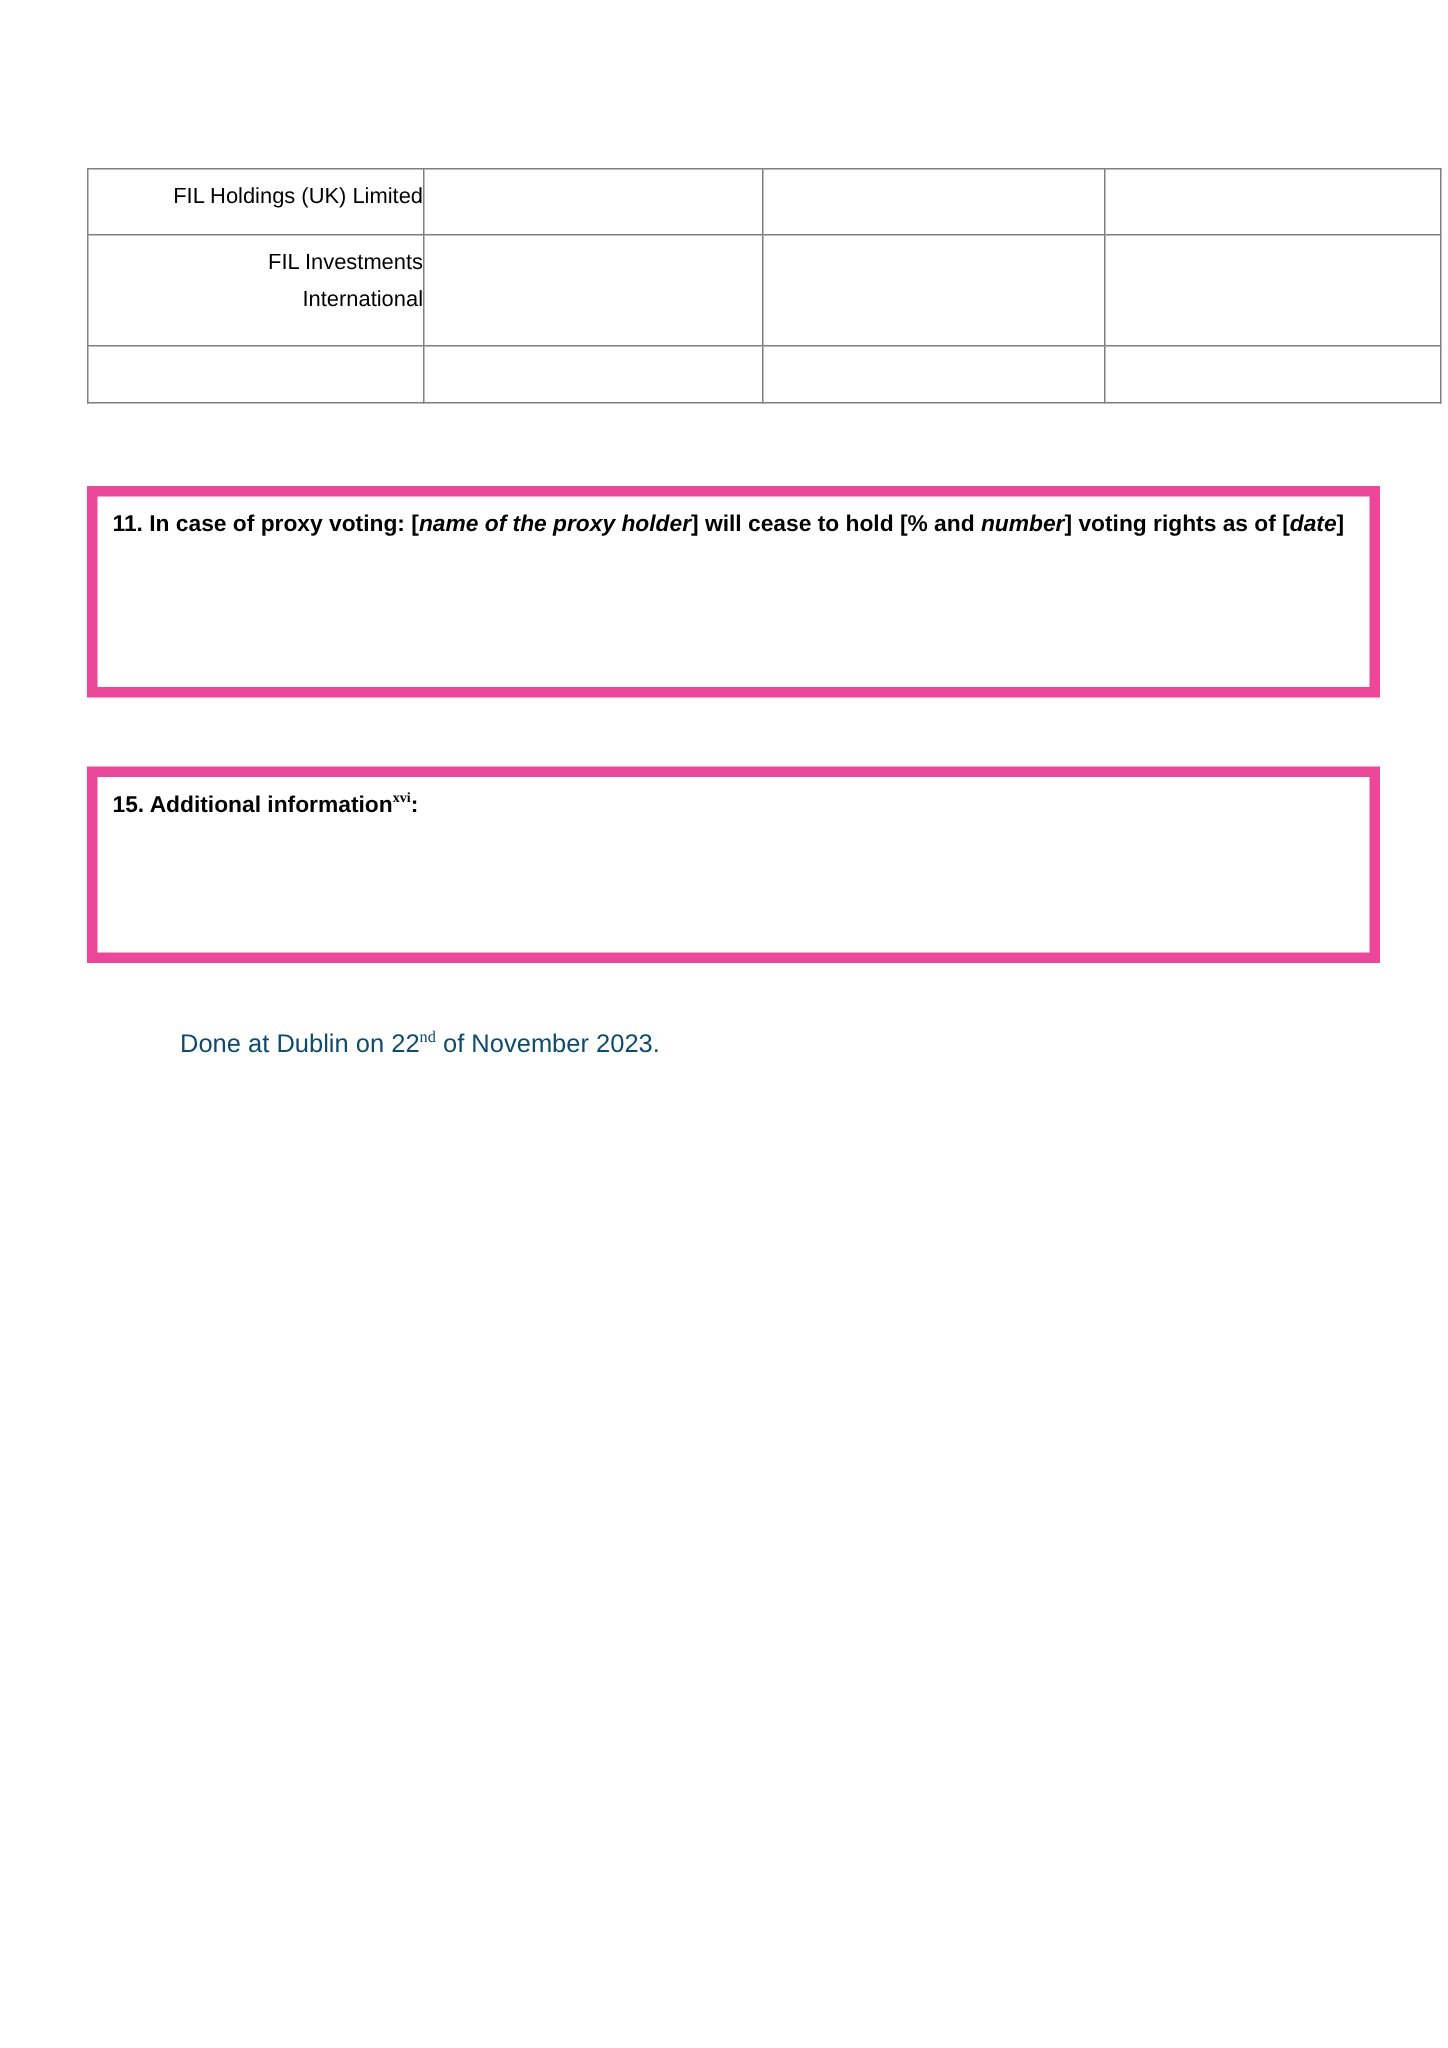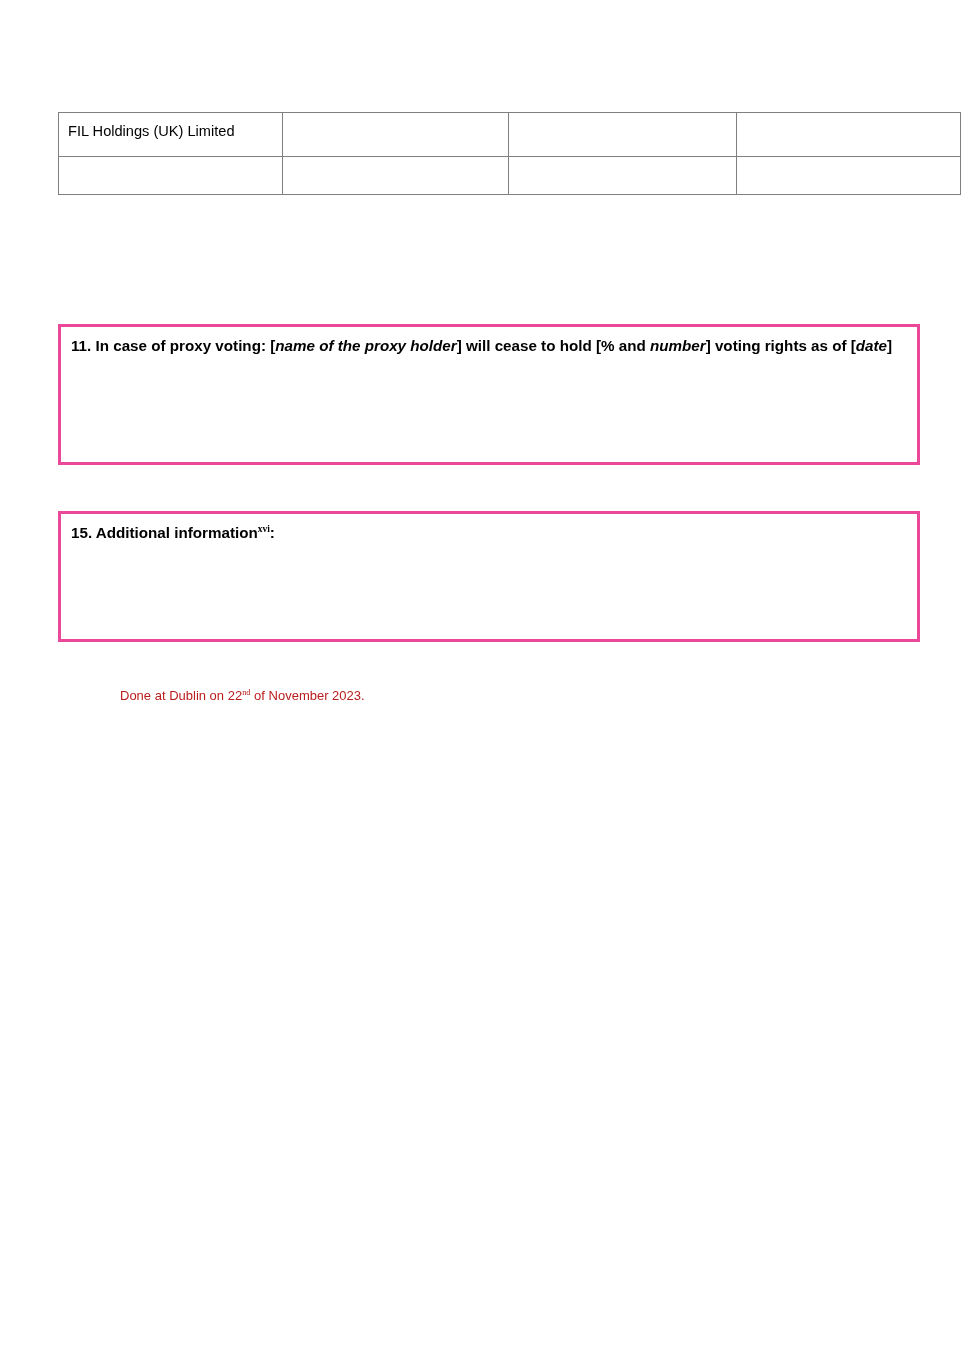--- a/index.html
+++ b/index.html
@@ -17,20 +17,21 @@
   }
 
   
   .holdings-table {
     position: absolute;
     left: 58px;
     top: 112px;
     width: 862px;
     border-collapse: collapse;
     table-layout: fixed;
+    text-align: right;
   }
   .holdings-table td {
     border: 1px solid #7f7f7f;
     padding: 6px 0 6px 9px;
     vertical-align: top;
     font-family: "Liberation Sans", sans-serif;
     font-size: 14.6px;
     line-height: 25px;
     color: #000000;
     background: #ffffff;
@@ -44,21 +45,21 @@
   .holdings-table tr.r1 td { height: 61px; }
   .holdings-table tr.r2 td { height: 25px; }
 
   .cell-line { display: block; white-space: pre; }
 
   
   .section-box {
     position: absolute;
     left: 58px;
     width: 862px;
-    border: 3px solid #ec4899;
+    border: 7px solid #ec4899;
     background: #ffffff;
     box-sizing: border-box;
   }
   #section-11 {
     top: 324px;
     height: 141px;
   }
   #section-12 {
     top: 511px;
     height: 131px;
@@ -86,38 +87,47 @@
     font-weight: bold;
     font-family: Liberation Serif, serif;
   }
 
   
   #done-line {
     position: absolute;
     left: 120px;
     top: 685px;
     font-family: "Liberation Sans", sans-serif;
-    font-size: 13px;
+    font-size: 17px;
     line-height: 22px;
-    color: #b91c1c;
+    color: #0c4a6e;
     white-space: pre;
   }
   #done-line sup {
     font-weight: normal;
     font-size: 0.64em;
   }
 </style>
 </head>
 <body>
 
 <table class="holdings-table">
   <tbody>
     <tr class="r0">
       <td class="c0">
         <span class="cell-line">FIL Holdings (UK) Limited</span>
+      </td>
+      <td class="c1"></td>
+      <td class="c2"></td>
+      <td class="c3"></td>
+    </tr>
+    <tr class="r1">
+      <td class="c0">
+        <span class="cell-line">FIL Investments</span>
+        <span class="cell-line">International</span>
       </td>
       <td class="c1"></td>
       <td class="c2"></td>
       <td class="c3"></td>
     </tr>
     <tr class="r2">
       <td class="c0"></td>
       <td class="c1"></td>
       <td class="c2"></td>
       <td class="c3"></td>

